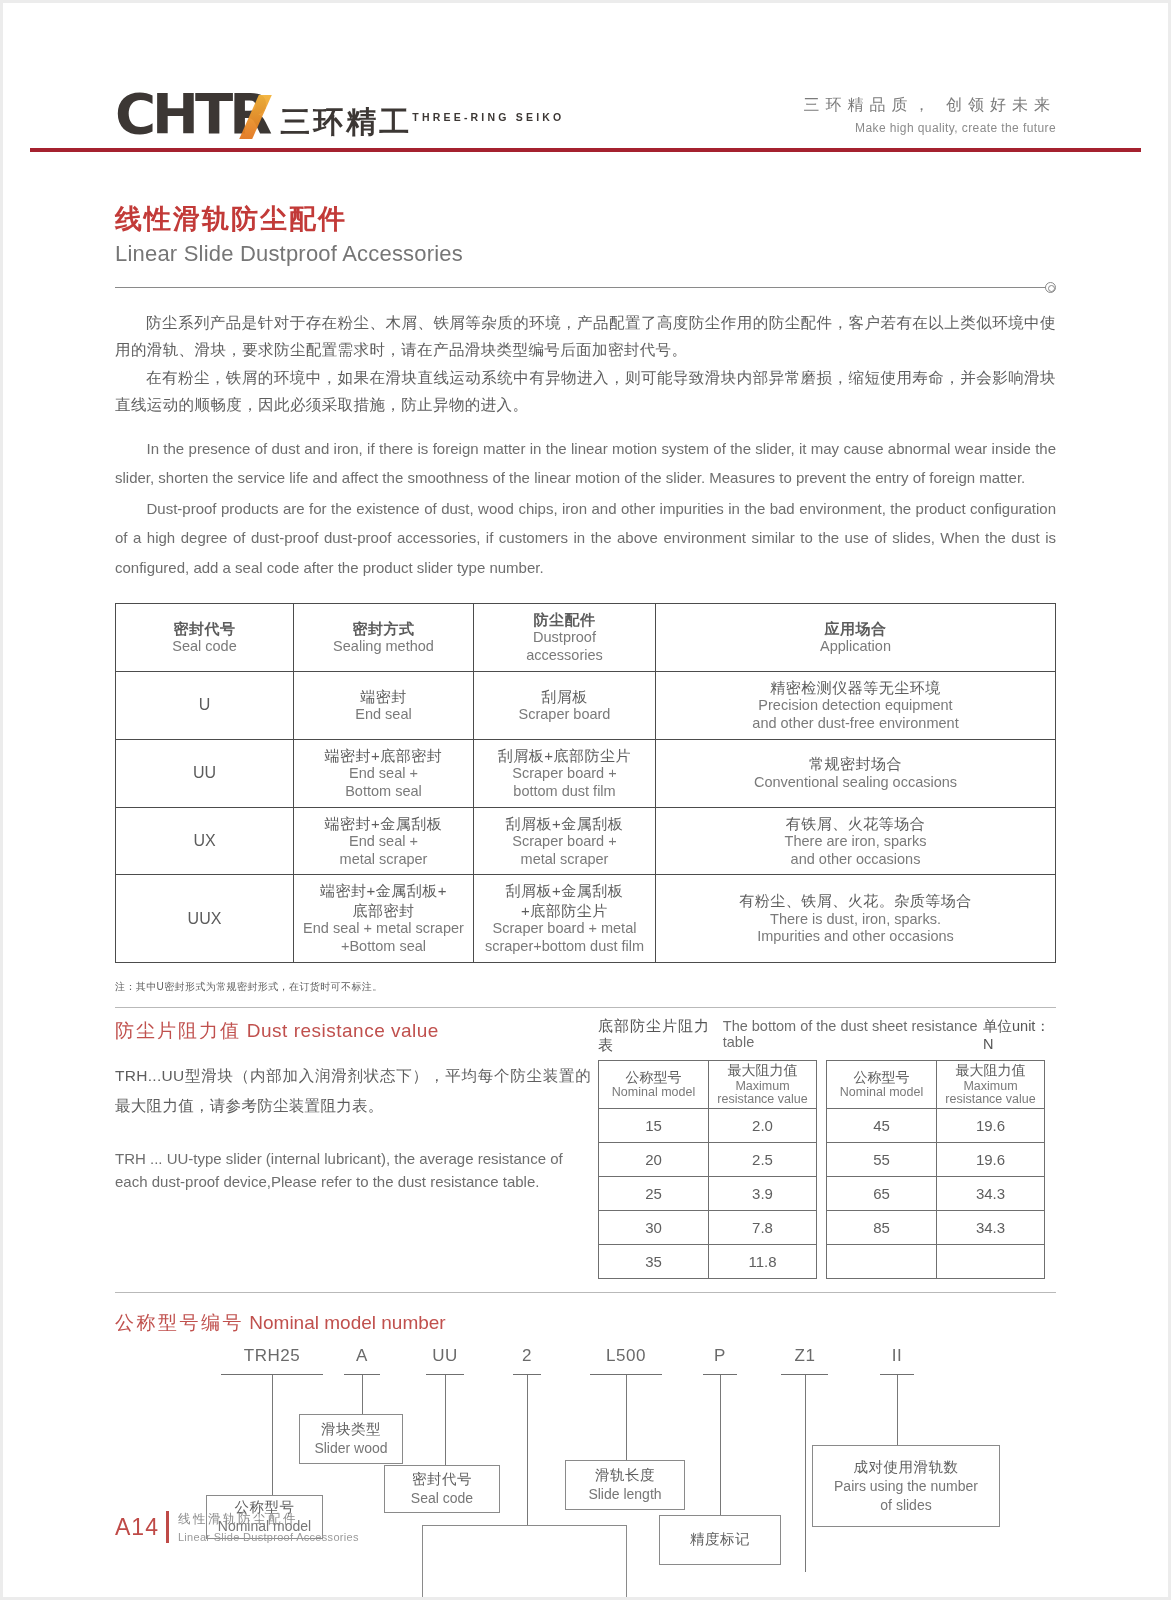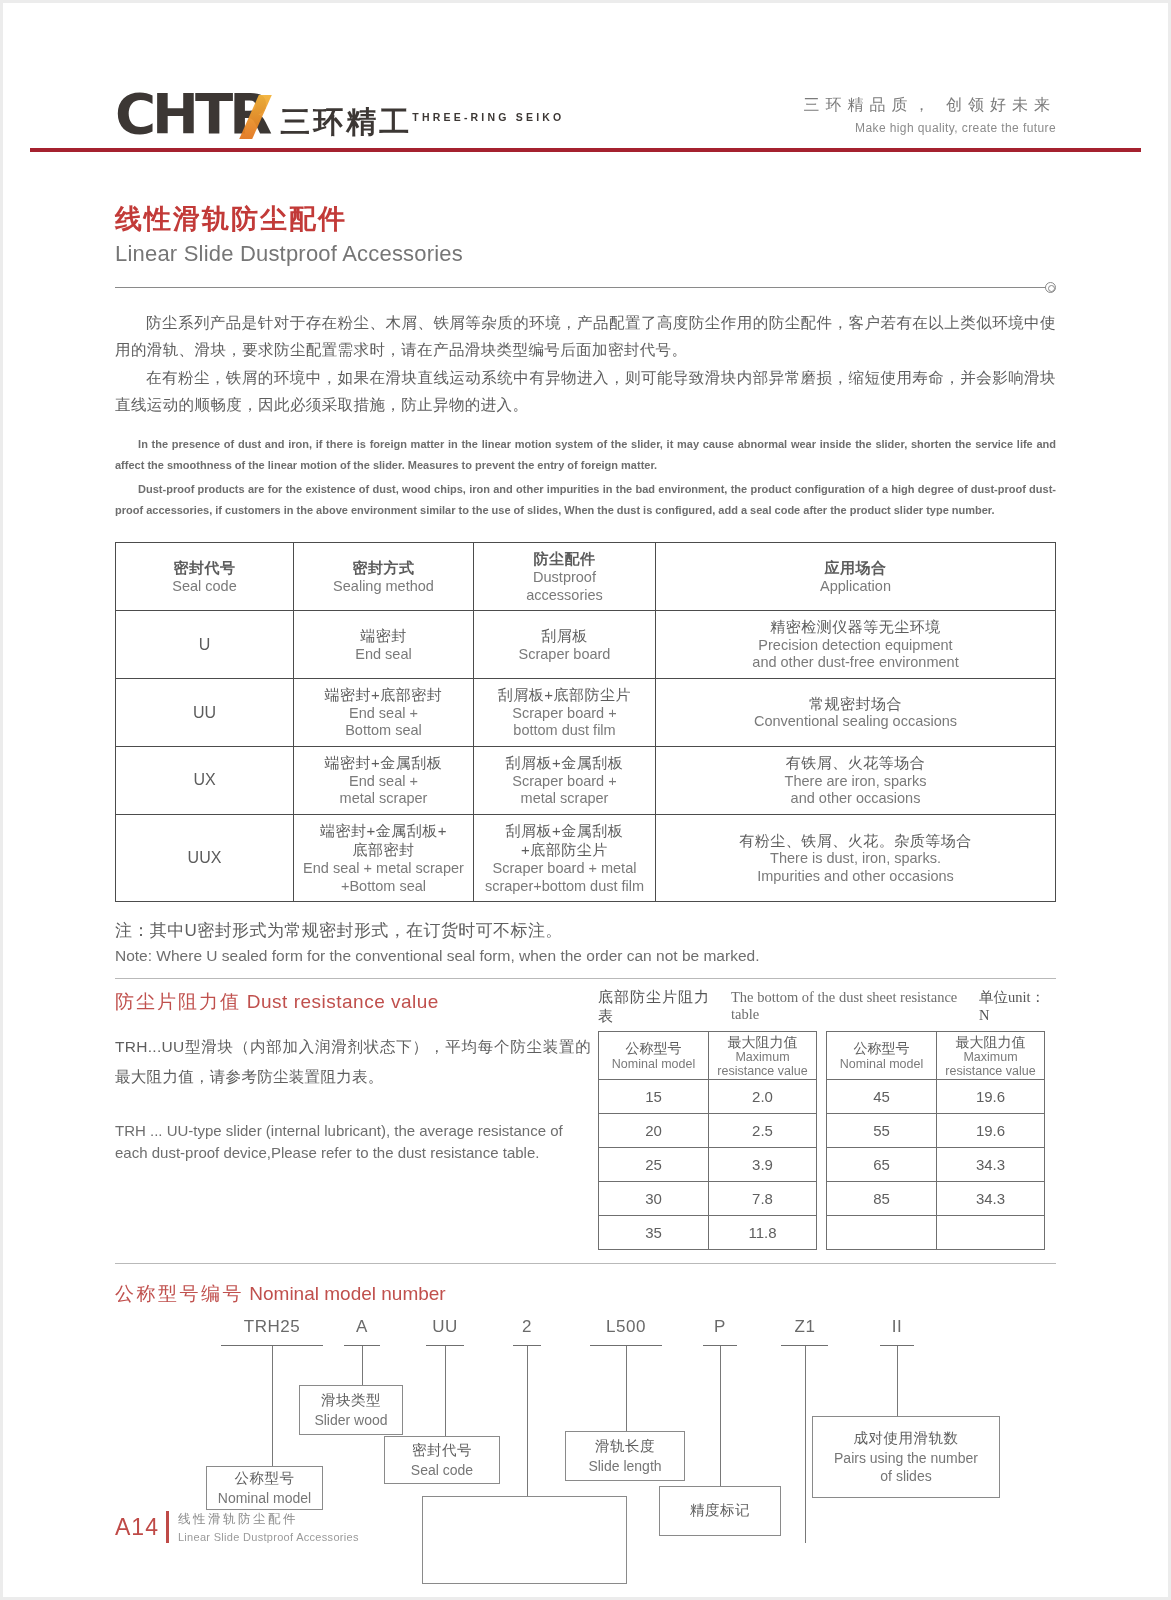--- a/index.html
+++ b/index.html
@@ -28,45 +28,45 @@
   .page-title-cn { margin-top:49px; font-size:27px; font-weight:bold; color:#c23a38; letter-spacing:2px; }
   .page-title-en { margin-top:4px; font-size:22px; color:#767676; letter-spacing:0.2px; }
   .title-divider { position:relative; margin-top:14px; height:13px; }
   .title-divider .line { position:absolute; left:0; right:10px; top:6px; border-top:1px solid #8a8a8a; }
   .title-divider .ring { position:absolute; right:0; top:1px; width:11px; height:11px; border:1px solid #8a8a8a; border-radius:50%; }
   .title-divider .ring::after { content:""; position:absolute; left:2px; top:2px; width:5px; height:5px; border:1px solid #8a8a8a; border-radius:50%; }
 
   
   .para-cn { margin-top:16px; font-size:15.5px; line-height:1.72; color:#5e5e5e; text-indent:2em; text-align:justify; letter-spacing:0.4px; }
   .para-cn + .para-cn { margin-top:2px; }
-  .para-en { margin-top:15px; font-size:11px; line-height:1.95; color:#6e6e6e; text-indent:2.1em; text-align:justify;font-weight:bold; }
+  .para-en { margin-top:15px; font-size:15px; line-height:1.95; color:#6e6e6e; text-indent:2.1em; text-align:justify; }
   .para-en + .para-en { margin-top:2px; }
 
   
   table.seal { width:100%; border-collapse:collapse; margin-top:21px; table-layout:fixed; }
   table.seal th, table.seal td { border:1.5px solid #4c4c4c; text-align:center; vertical-align:middle; padding:6px 4px; }
   table.seal .cn { display:block; font-size:15px; color:#5c5c5c; line-height:1.3; letter-spacing:0.5px; }
   table.seal .en { display:block; font-size:14.5px; color:#7a7a7a; line-height:1.22; font-weight:normal; }
   .col-code { width:178px; } .col-method { width:180px; } .col-acc { width:182px; }
   tr.hrow { height:62px; } tr.r1 { height:58px; } tr.r2 { height:66px; } tr.r3 { height:57px; } tr.r4 { height:70px; }
   .code-cell { font-size:16px; color:#5c5c5c; }
 
-  .note-cn { margin-top:17px; font-size:17px; color:#5e5e5e; letter-spacing:0.4px; }
+  .note-cn { margin-top:17px; font-size:10px; color:#5e5e5e; letter-spacing:0.4px; }
   .note-en { margin-top:5px; font-size:15.5px; color:#6e6e6e; }
   .thin-rule { border-top:1px solid #b9b9b9; margin-top:13px; }
 
   
   .resist-wrap { display:flex; margin-top:9px; }
   .resist-left { width:476px; flex:none; }
   .resist-title { font-size:19px; color:#c0504d; letter-spacing:0.5px; margin-top:1px; }
   .resist-title .cnpart { letter-spacing:2px; }
   .resist-body-cn { margin-top:17px; font-size:15.5px; line-height:1.95; color:#5e5e5e; text-align:justify; letter-spacing:0.3px; }
   .resist-body-en { margin-top:27px; font-size:15px; line-height:1.5; color:#6e6e6e; }
   .resist-right { flex:1; padding-left:7px; }
-  .resist-caption { display:flex; align-items:baseline; font-size:14.5px; color:#5c5c5c; margin-top:0px;font-family:Liberation Serif, serif; }
+  .resist-caption { display:flex; align-items:baseline; font-size:14.5px; color:#5c5c5c; margin-top:0px; }
   .resist-caption .t-cn { font-size:15px; letter-spacing:1px; color:#555; }
   .resist-caption .t-en { margin-left:10px; color:#6e6e6e; }
   .resist-caption .t-unit { margin-left:auto; color:#555; }
   .resist-tables { display:flex; gap:9px; margin-top:5px; }
   table.resist { border-collapse:collapse; table-layout:fixed; }
   table.resist th, table.resist td { border:1.2px solid #6f6f6f; text-align:center; vertical-align:middle; }
   table.resist th { height:48px; font-weight:normal; }
   table.resist td { height:34px; font-size:15px; color:#5f5f5f; }
   table.resist .cn { display:block; font-size:14px; color:#5c5c5c; line-height:1.25; }
   table.resist .en { display:block; font-size:12.5px; color:#7a7a7a; line-height:1.05; }
@@ -217,21 +217,20 @@
         <td>
           <span class="cn">有粉尘、铁屑、火花。杂质等场合</span>
           <span class="en">There is dust, iron, sparks.</span>
           <span class="en">Impurities and other occasions</span>
         </td>
       </tr>
     </tbody>
       </table>
 
     <div class="note-cn">注：其中U密封形式为常规密封形式，在订货时可不标注。</div>
-    <div class="note-en">Note: Where U sealed form for the conventional seal form, when the order can not be marked.</div>
     <div class="thin-rule"></div>
 
     <div class="resist-wrap">
       <div class="resist-left">
         <div class="resist-title">
           <span class="cnpart">防尘片阻力值</span>
           <span>Dust resistance value</span>
         </div>
         <p class="resist-body-cn">TRH...UU型滑块（内部加入润滑剂状态下），平均每个防尘装置的最大阻力值，请参考防尘装置阻力表。</p>
         <p class="resist-body-en">TRH ... UU-type slider (internal lubricant), the average resistance of each dust-proof device,Please refer to the dust resistance table.</p>

